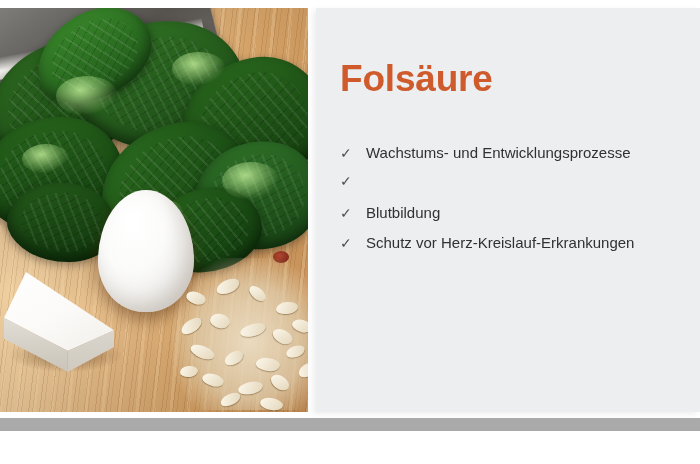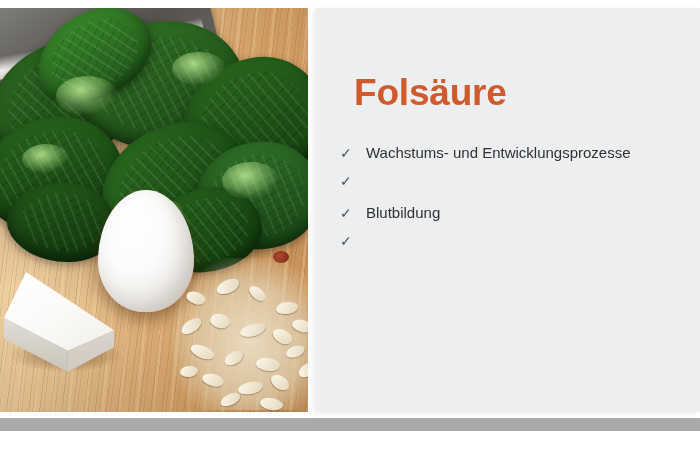--- a/index.html
+++ b/index.html
@@ -193,21 +193,21 @@
     width: 384px;
     height: 404px;
     background: #eceef0;
     box-shadow: -3px 2px 6px rgba(0,0,0,.07);
   }
 
   #panel-title {
     position: absolute;
     left: 24px;
     top: 52px;
-    margin: 14px;
+    margin: 0;
     font-size: 37px;
     font-weight: bold;
     color: #cf5a2c;
     letter-spacing: -0.2px;
     line-height: 1.05;
     white-space: nowrap;
   }
 
   #benefits-list {
     position: absolute;
@@ -323,19 +323,20 @@
       </li>
       <li>
         <span class="check-icon">✓</span>
       </li>
       <li>
         <span class="check-icon">✓</span>
         <span class="benefit-label">Blutbildung</span>
       </li>
       <li>
         <span class="check-icon">✓</span>
+        <span class="benefit-label">Schutz vor Herz-Kreislauf-Erkrankungen</span>
       </li>
     </ul>
   </div>
 
 </div>
 
 <div id="footer-bar"></div>
 
 </body></html>

